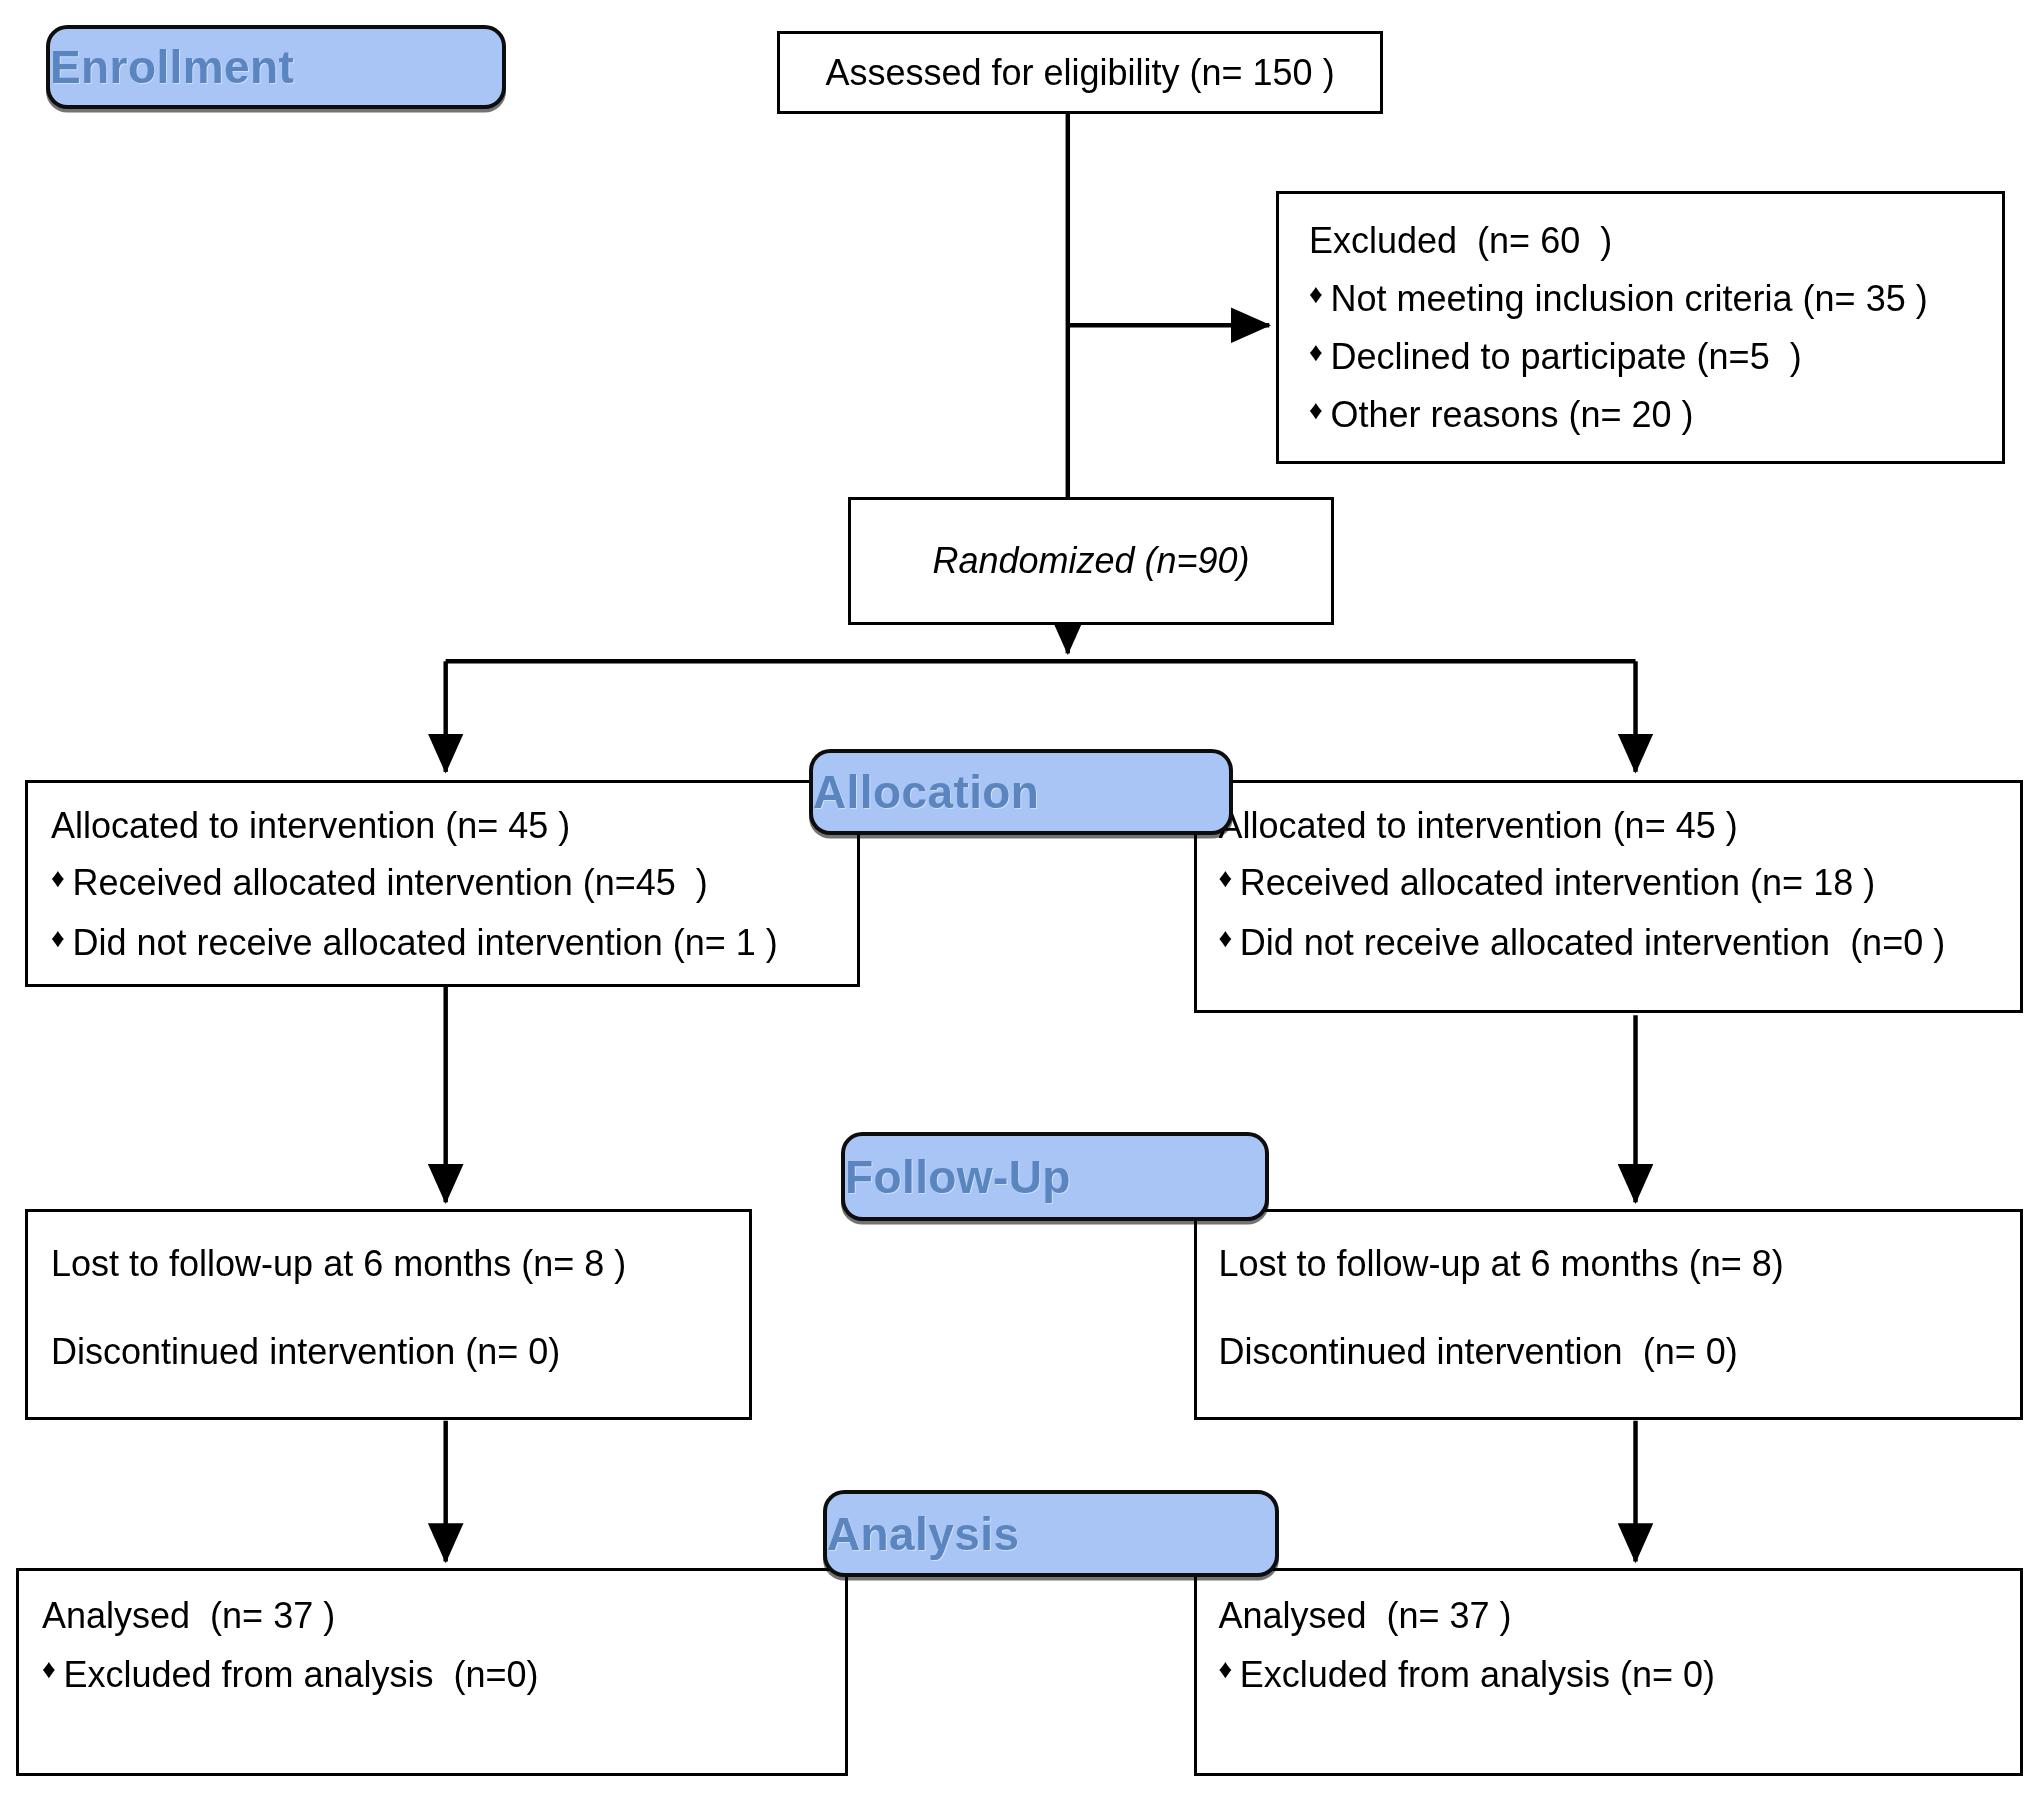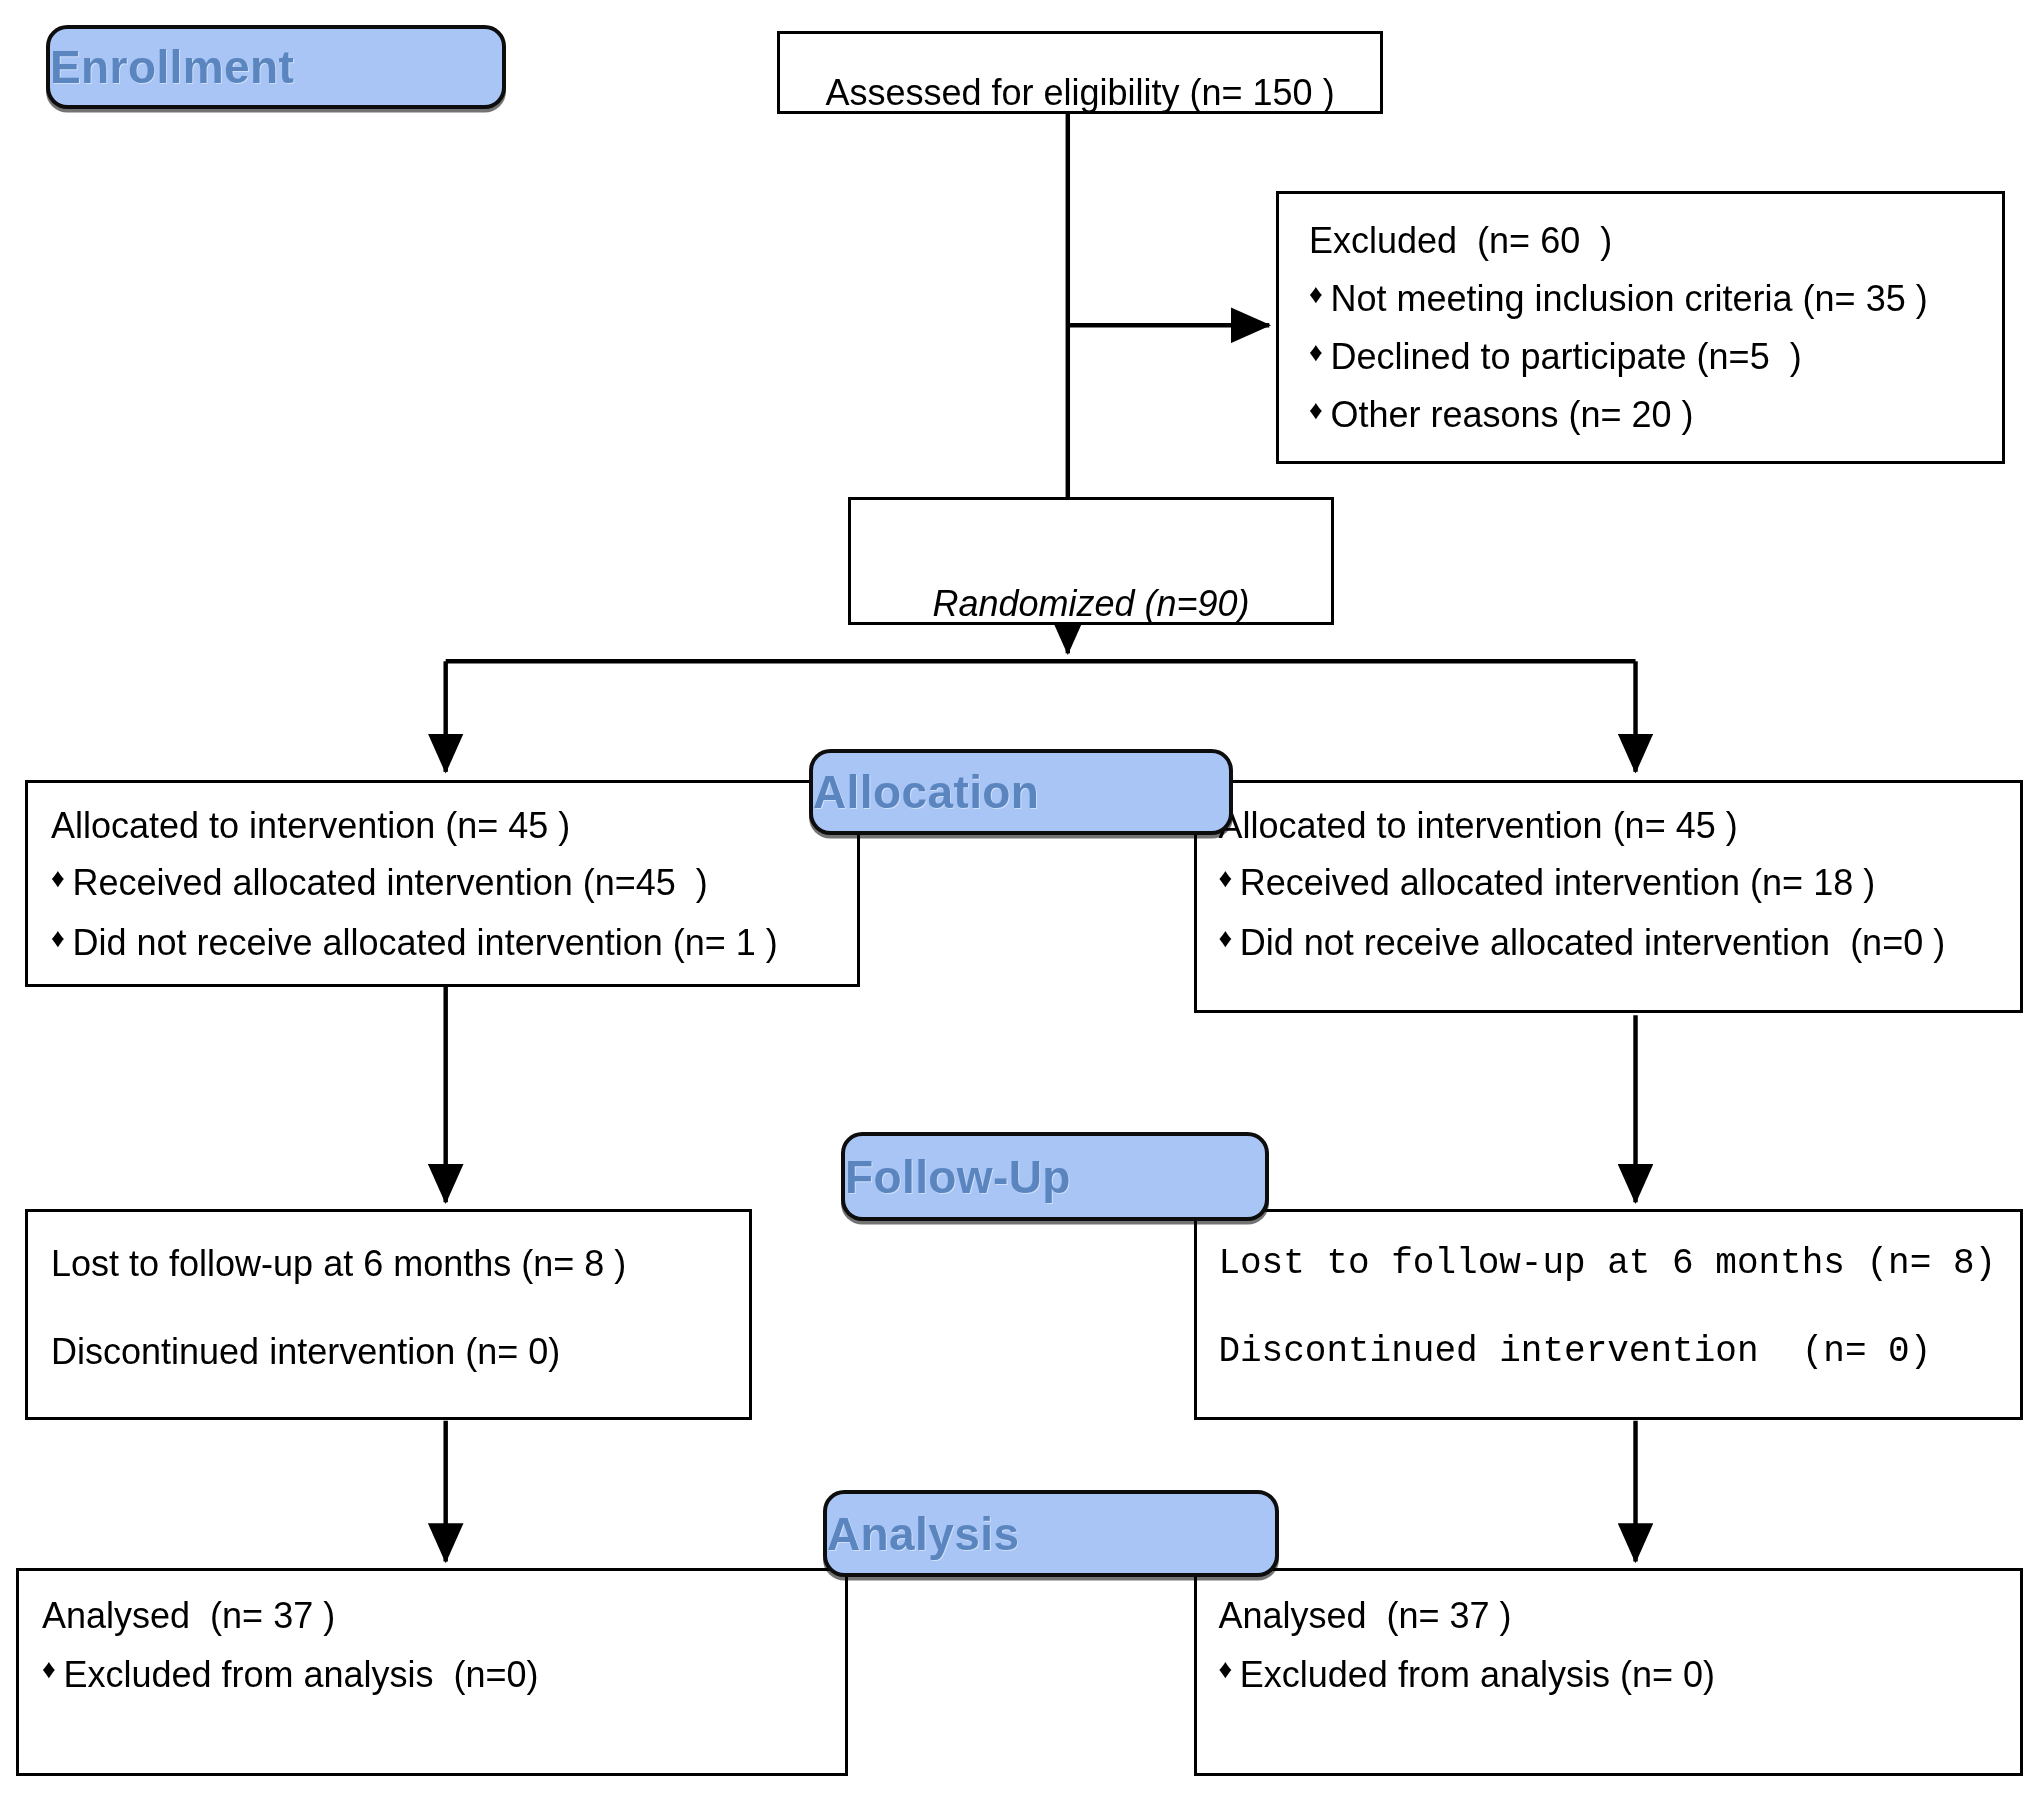--- a/index.html
+++ b/index.html
@@ -33,21 +33,21 @@
     z-index: 3;
   }
   .line {
     color: #000000;
     font-size: 36px;
     line-height: 1.0;
     white-space: pre;
   }
   .centered {
     display: flex;
-    align-items: flex-end;
+    align-items: center;
     justify-content: center;
     height: 100%;
   }
 
   
   .blist {
     list-style: none;
     margin: 0;
     padding: 0;
   }
@@ -198,21 +198,21 @@
     <span>Follow-Up</span>
   </div>
 
   <div class="box" style="left:25px; top:1209px; width:727px; height:211px;">
     <div style="padding:34px 0 0 23px;">
       <div class="line">Lost to follow-up at 6 months (n= 8 )</div>
       <div class="line" style="margin-top:52px;">Discontinued intervention (n= 0)</div>
     </div>
   </div>
 
-  <div class="box" style="left:1194px; top:1209px; width:829px; height:211px;font-family:Liberation Mono, monospace;">
+  <div class="box" style="left:1194px; top:1209px; width:829px; height:211px;">
     <div style="padding:34px 0 0 21.4px;">
       <div class="line">Lost to follow-up at 6 months (n= 8)</div>
       <div class="line" style="margin-top:52px;">Discontinued intervention  (n= 0)</div>
     </div>
   </div>
 
   <div class="badge" style="left:823px; top:1490px; width:456px; height:87px;">
     <span>Analysis</span>
   </div>
 

